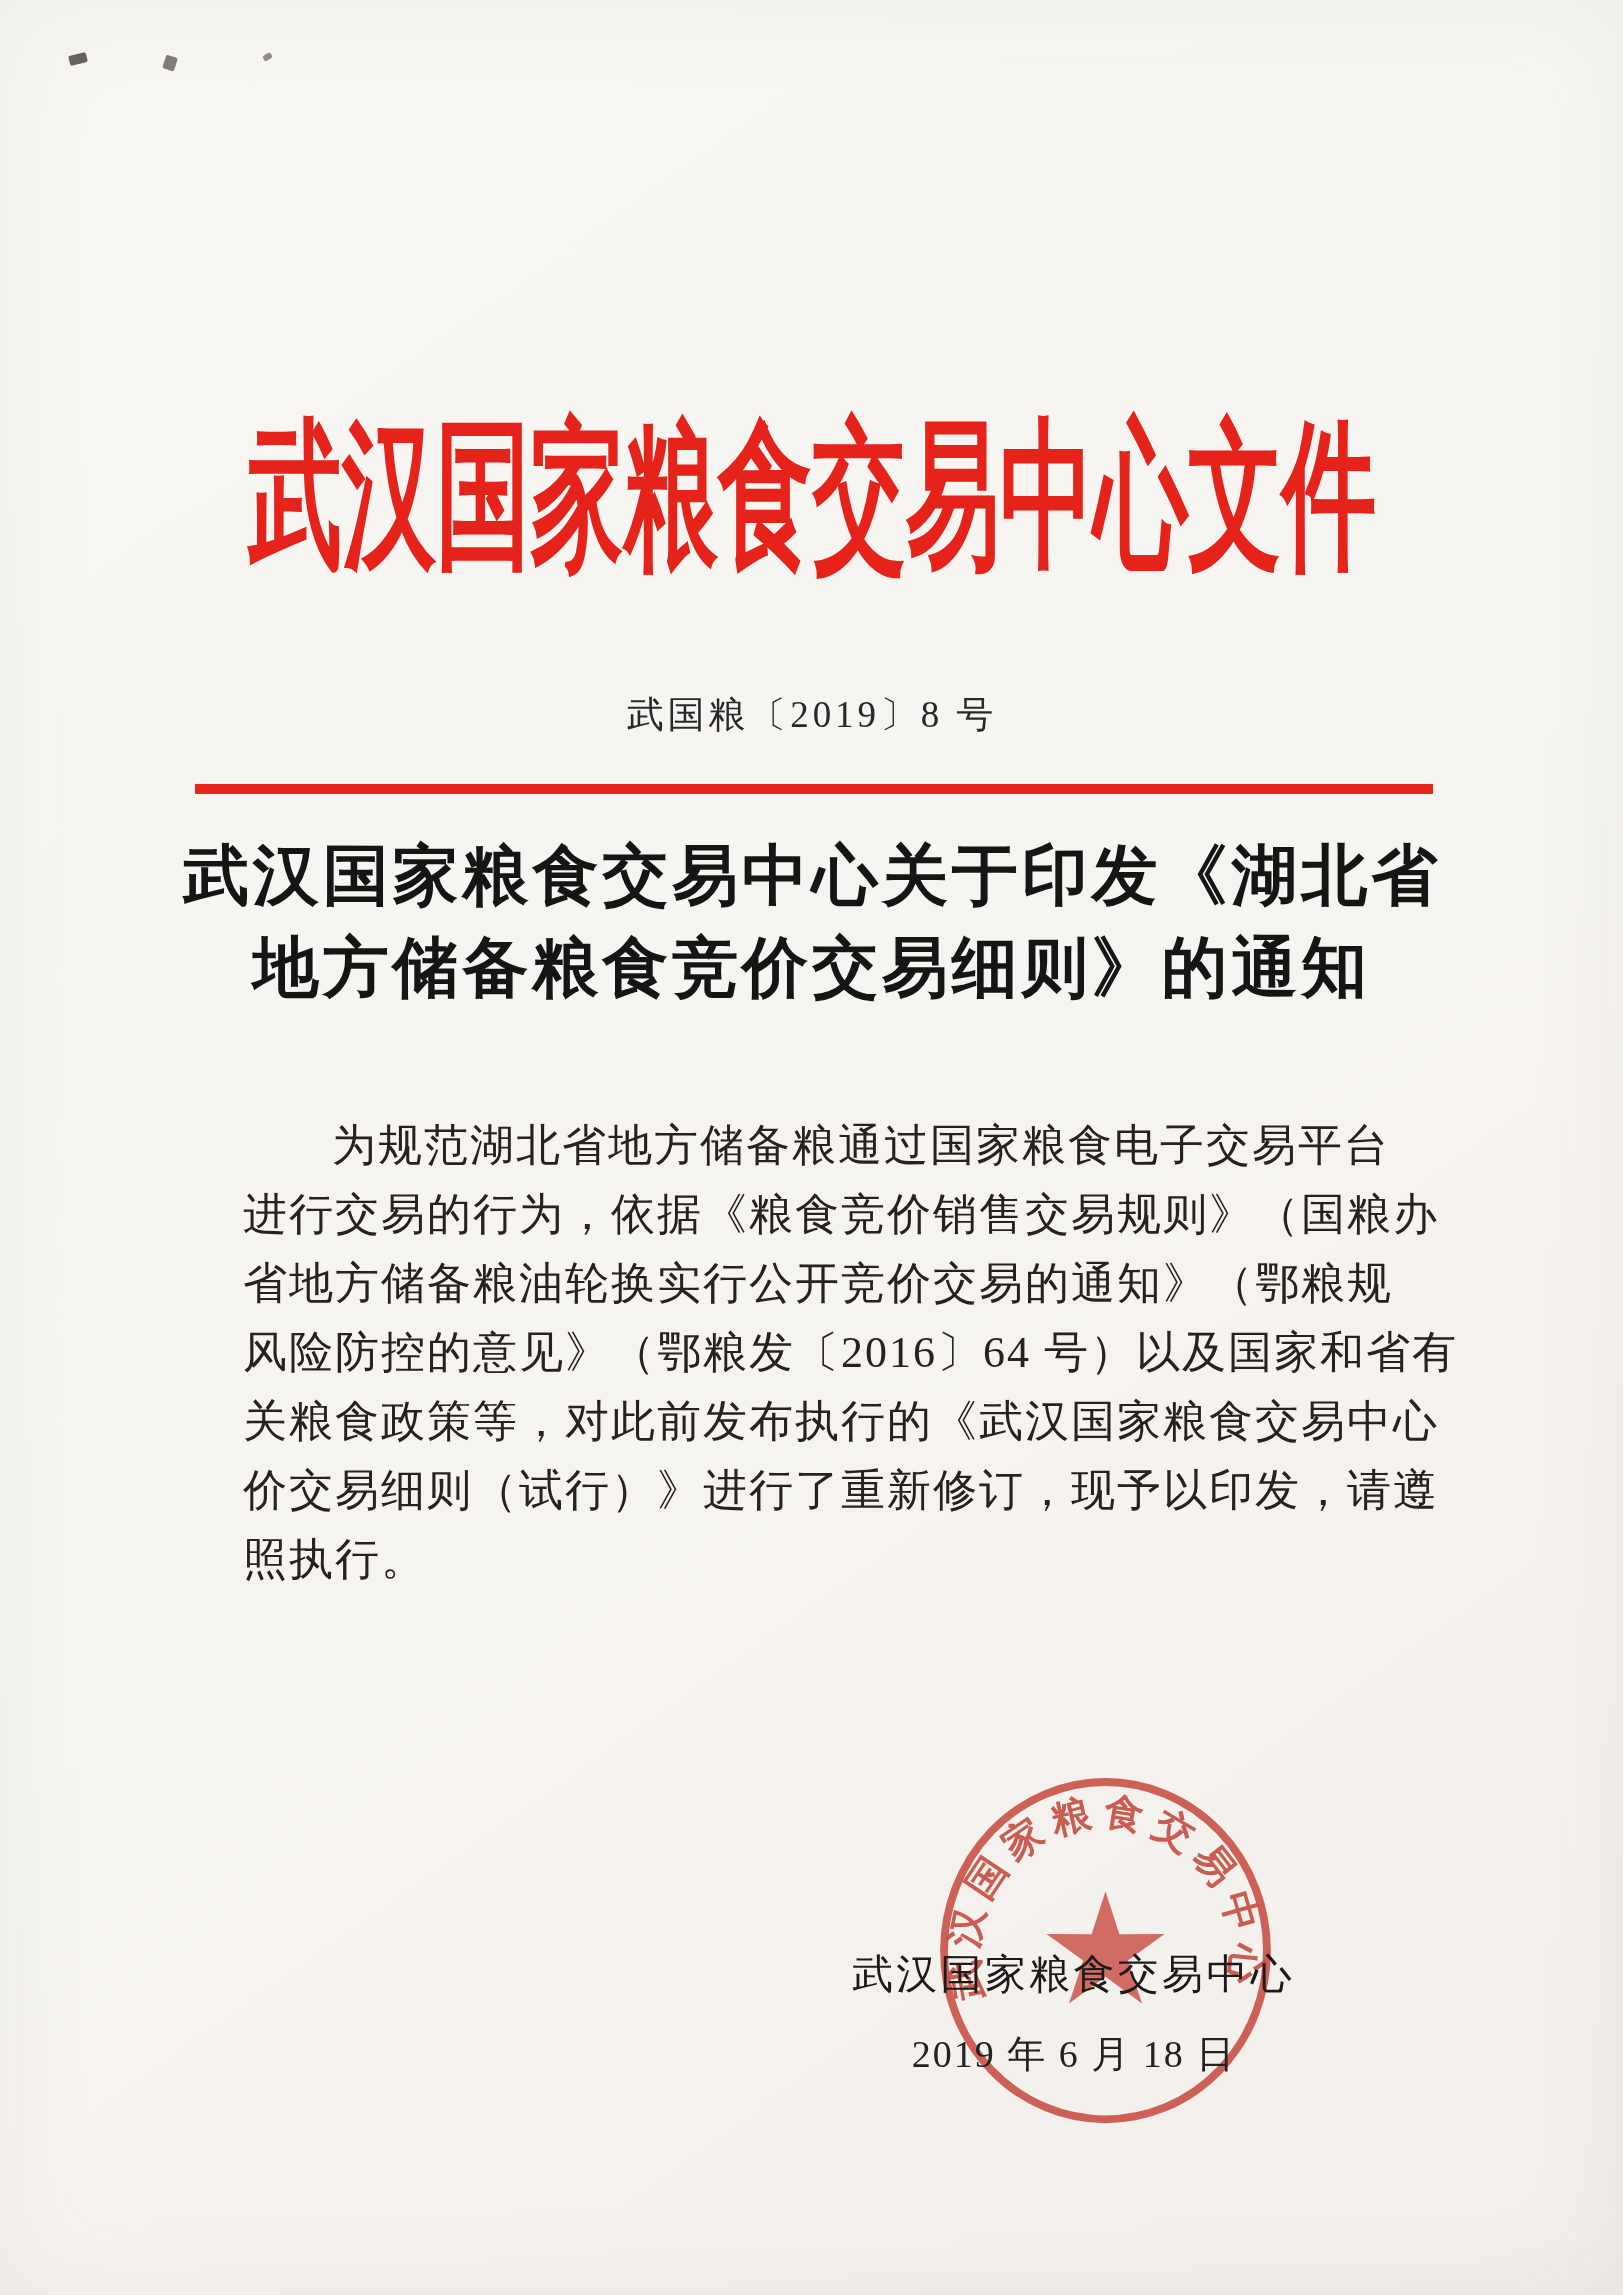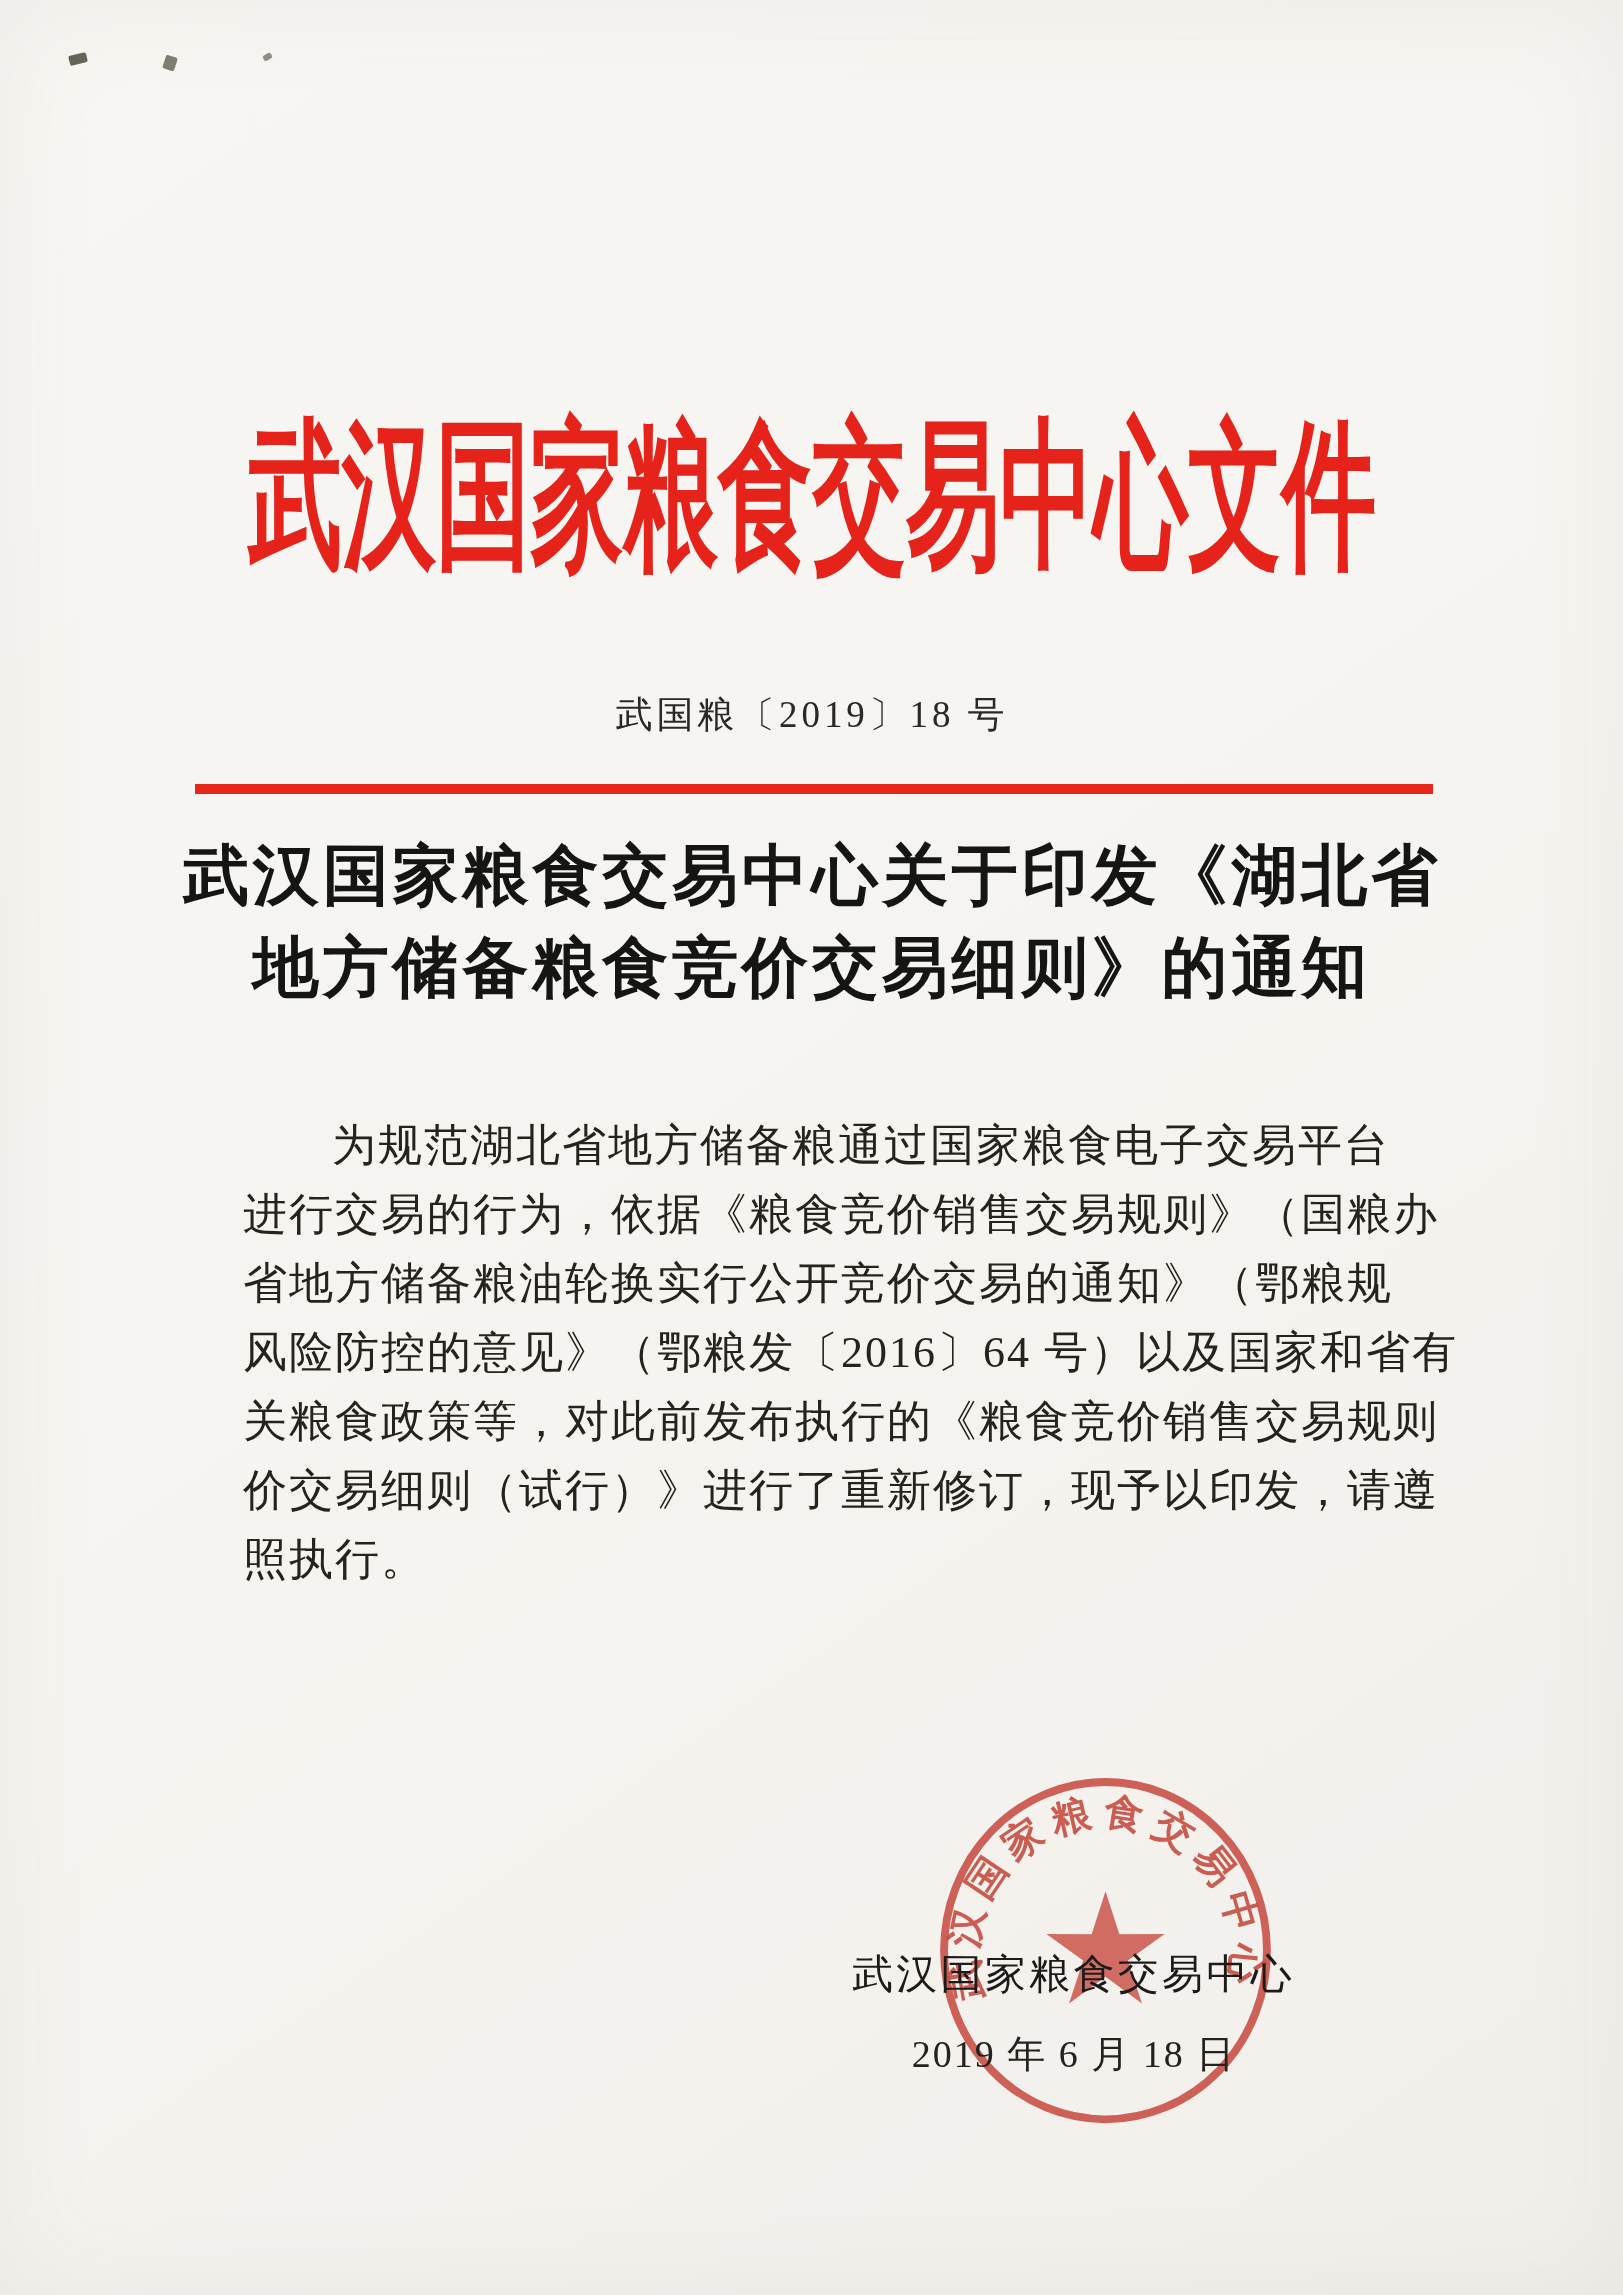--- a/index.html
+++ b/index.html
@@ -77,35 +77,35 @@
 <div class="page">
 
   <div class="speck s1"></div>
   <div class="speck s2"></div>
   <div class="speck s3"></div>
 
   <div class="letterhead">
     <div class="txt">武汉国家粮食交易中心文件</div>
   </div>
 
-  <div class="doc-number">武国粮〔2019〕18 号</div>
+  <div class="doc-number">武国粮〔2019〕8 号</div>
 
   <div class="red-rule"></div>
 
   <div class="notice-title">
     <div>武汉国家粮食交易中心关于印发《湖北省</div>
     <div>地方储备粮食竞价交易细则》的通知</div>
   </div>
 
   <div class="body-block">
     <div class="line indent">为规范湖北省地方储备粮通过国家粮食电子交易平台</div>
     <div class="line">进行交易的行为，依据《粮食竞价销售交易规则》（国粮办</div>
     <div class="line">省地方储备粮油轮换实行公开竞价交易的通知》（鄂粮规</div>
     <div class="line">风险防控的意见》（鄂粮发〔2016〕64 号）以及国家和省有</div>
-    <div class="line">关粮食政策等，对此前发布执行的《粮食竞价销售交易规则</div>
+    <div class="line">关粮食政策等，对此前发布执行的《武汉国家粮食交易中心</div>
     <div class="line">价交易细则（试行）》进行了重新修订，现予以印发，请遵</div>
     <div class="line">照执行。</div>
   </div>
 
   <svg class="seal" viewBox="0 0 540 560" aria-hidden="true">
     <defs>
       <path id="sealArc" d="M 86.8 338.7 A 195 195 0 1 1 453.2 338.7" fill="none"></path>
     </defs>
     <ellipse cx="270" cy="268" rx="247" ry="258" fill="none" stroke="#ce4338" stroke-width="12" opacity="0.88"></ellipse>
     <polygon points="270,177 291.2,242.9 360.4,242.6 304.2,283.1 325.8,348.9 270,308 214.2,348.9 235.8,283.1 179.6,242.6 248.8,242.9" fill="#cf463b" opacity="0.82"></polygon>

